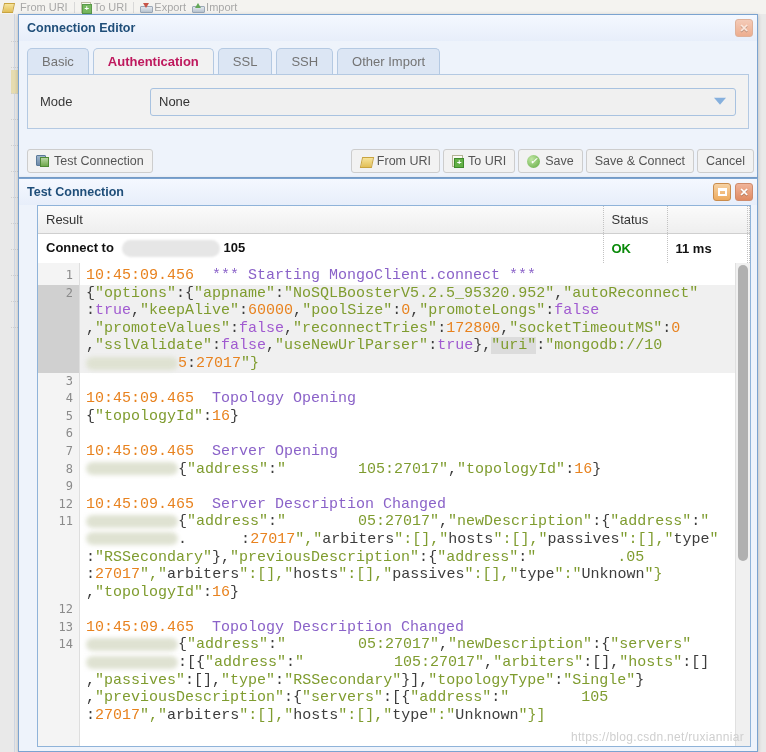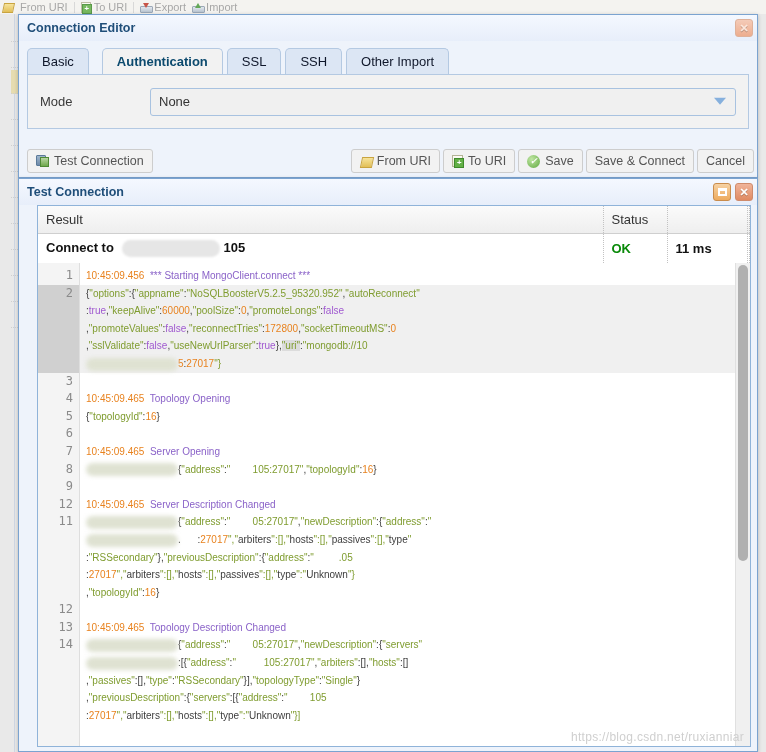--- a/index.html
+++ b/index.html
@@ -51,24 +51,24 @@
     color:#fff;}
   .btn-max .sq{width:9px;height:8px;border:2px solid #fff;border-top-width:3px;box-sizing:border-box;}
 
   
   #connection-editor{left:18px;top:14px;width:740px;height:164px;}
   .ce-body{position:absolute;left:0;top:26px;right:0;bottom:0;}
   .tabstrip{position:absolute;left:8px;top:0;right:8px;height:34px;
     display:flex;align-items:flex-end;gap:4px;}
   .tab{
     background:#dce6f4;border:1px solid #b4c9e2;border-bottom:none;
-    border-radius:5px 5px 0 0;padding:6px 14px 7px;font-size:13px;color:#0f172a;
+    border-radius:5px 5px 0 0;padding:6px 14px 7px;font-size:13px;color:#737373;
     box-sizing:border-box;line-height:1;white-space:nowrap;
   }
-  .tab.active{background:#f2f2f2;color:#0c4a6e;font-weight:bold;border-color:#b4c9e2;margin-left:9px;}
+  .tab.active{background:#f2f2f2;color:#be185d;font-weight:bold;border-color:#b4c9e2;}
   .tabpanel{
     position:absolute;left:8px;top:33px;right:8px;height:55px;
     background:#f2f2f2;border:1px solid #b4c9e2;box-sizing:border-box;
     display:flex;align-items:center;padding:0 12px;gap:14px;
   }
   .field-label{font-size:13px;color:#3a3a3a;width:96px;flex:0 0 auto;}
   .combo{
     flex:1;height:28px;background:#f0f0f0;border:1px solid #a8c2e0;border-radius:3px;
     display:flex;align-items:center;padding:0 8px;font-size:13px;color:#333;
     box-sizing:border-box;position:relative;
@@ -117,21 +117,21 @@
 
   
   .logwrap{position:absolute;left:0;right:0;top:57px;bottom:0;display:flex;
     background:#fff;overflow:hidden;}
   .gutter{width:42px;flex:0 0 auto;background:#f4f4f4;border-right:1px solid #dedede;
     font-family:"DejaVu Sans Mono",monospace;font-size:12px;color:#8a8a8a;
     text-align:right;padding-top:4px;box-sizing:border-box;}
   .gutter .ln{height:17.6px;line-height:17.6px;padding-right:6px;}
   .gutter .ln.sel{background:#d0d0d0;}
   .logtext{flex:1;position:relative;padding-top:4px;overflow:hidden;
-    font-family:Liberation Sans, sans-serif;font-size:10px;line-height:17.6px;
+    font-family:Liberation Mono, monospace;font-size:15px;line-height:17.6px;
     white-space:pre;color:#333;}
   .logtext .row{height:17.6px;padding-left:6px;}
   .logtext .row.sel{background:#f0f0f0;}
   .ts{color:#e8821e;}
   .ev{color:#8a62c8;}
   .str{color:#7f9c2f;}
   .kw{color:#a05ad0;}
   .num{color:#e8821e;}
   .pl{color:#3d3d3d;}
   .hl-uri{background:#dcdcdc;}

